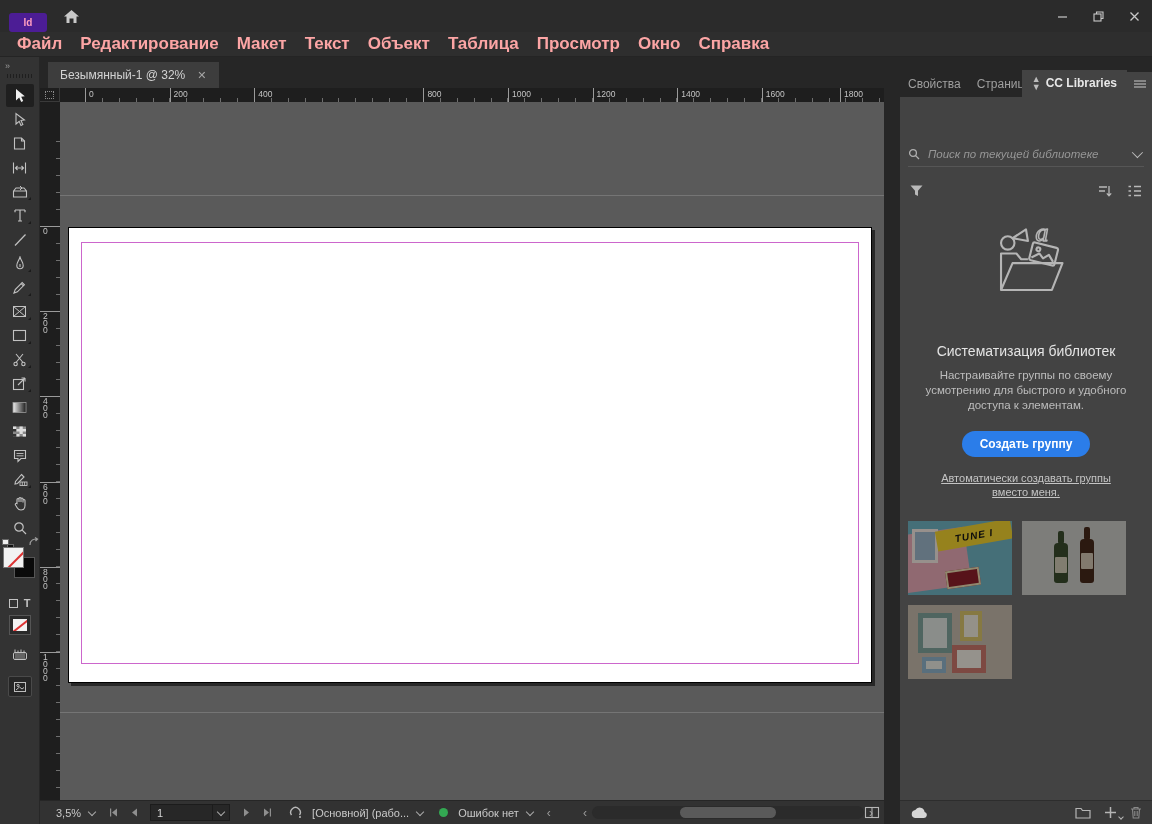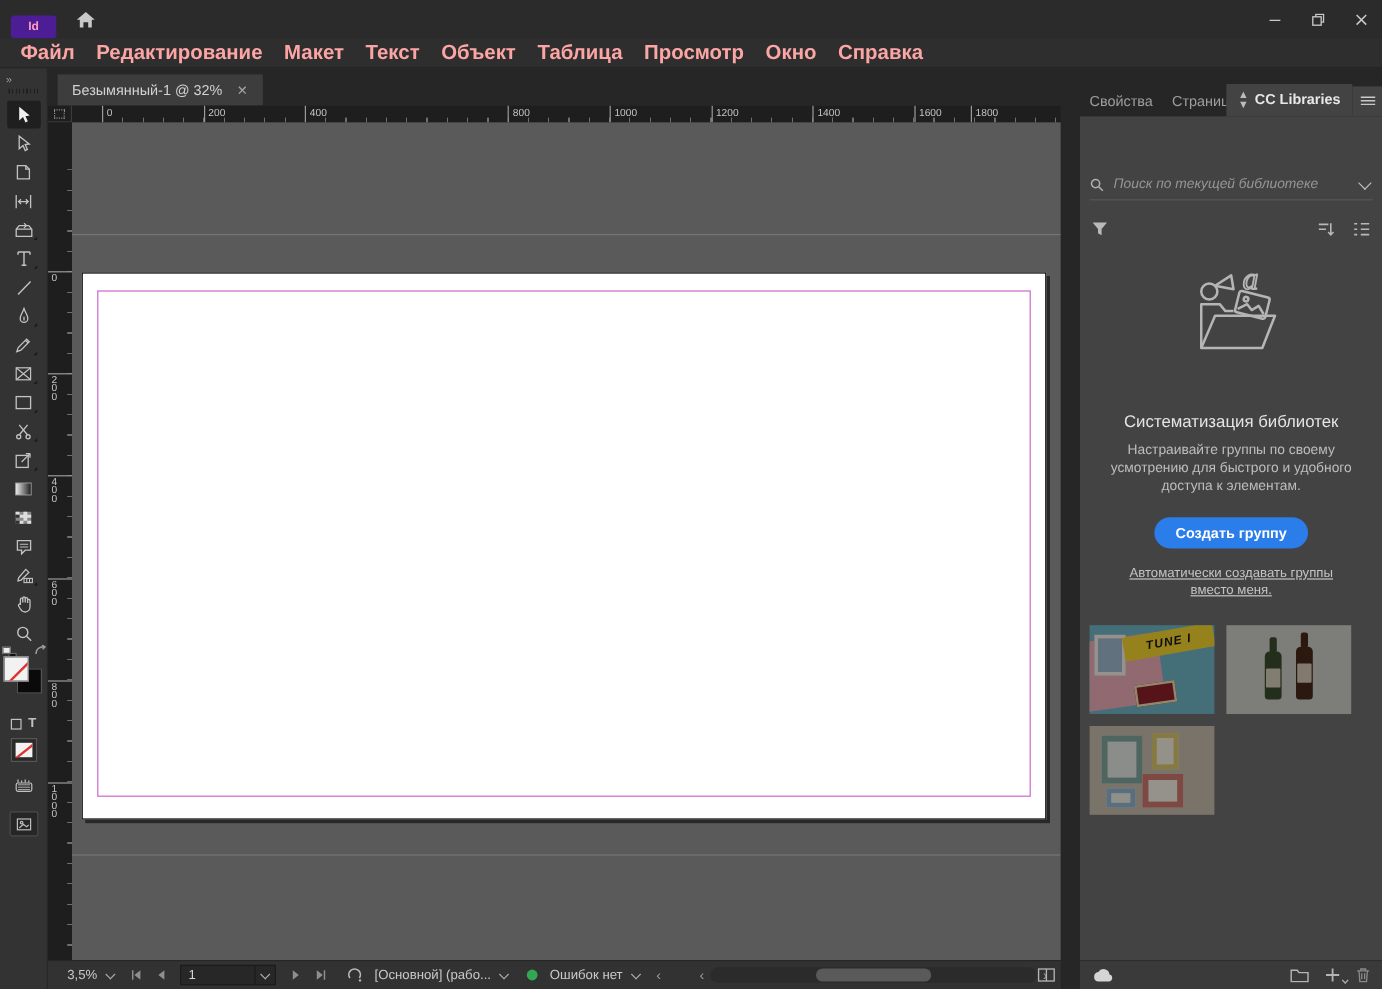--- a/index.html
+++ b/index.html
@@ -379,21 +379,21 @@
 <div id="ruler-h">
     <span class="rh-num" style="left: 25px;">0</span>
     <span class="rh-num" style="left: 109.6px;">200</span>
     <span class="rh-num" style="left: 194.2px;">400</span>
     <span class="rh-num" style="left: 278.8px; margin-top: 32px;">600</span>
     <span class="rh-num" style="left: 363.4px;">800</span>
     <span class="rh-num" style="left: 448px;">1000</span>
     <span class="rh-num" style="left: 532.6px;">1200</span>
     <span class="rh-num" style="left: 617.2px;">1400</span>
     <span class="rh-num" style="left: 701.8px;">1600</span>
-    <span class="rh-num" style="left: 749px;">1800</span>
+    <span class="rh-num" style="left: 780px;">1800</span>
   </div>
 <div id="ruler-v">
     <span class="rv-num" style="top: 124px;">0</span>
     <span class="rv-num" style="top: 209.2px;">2
 0
 0</span>
     <span class="rv-num" style="top: 294.4px;">4
 0
 0</span>
     <span class="rv-num" style="top: 379.6px;">6

